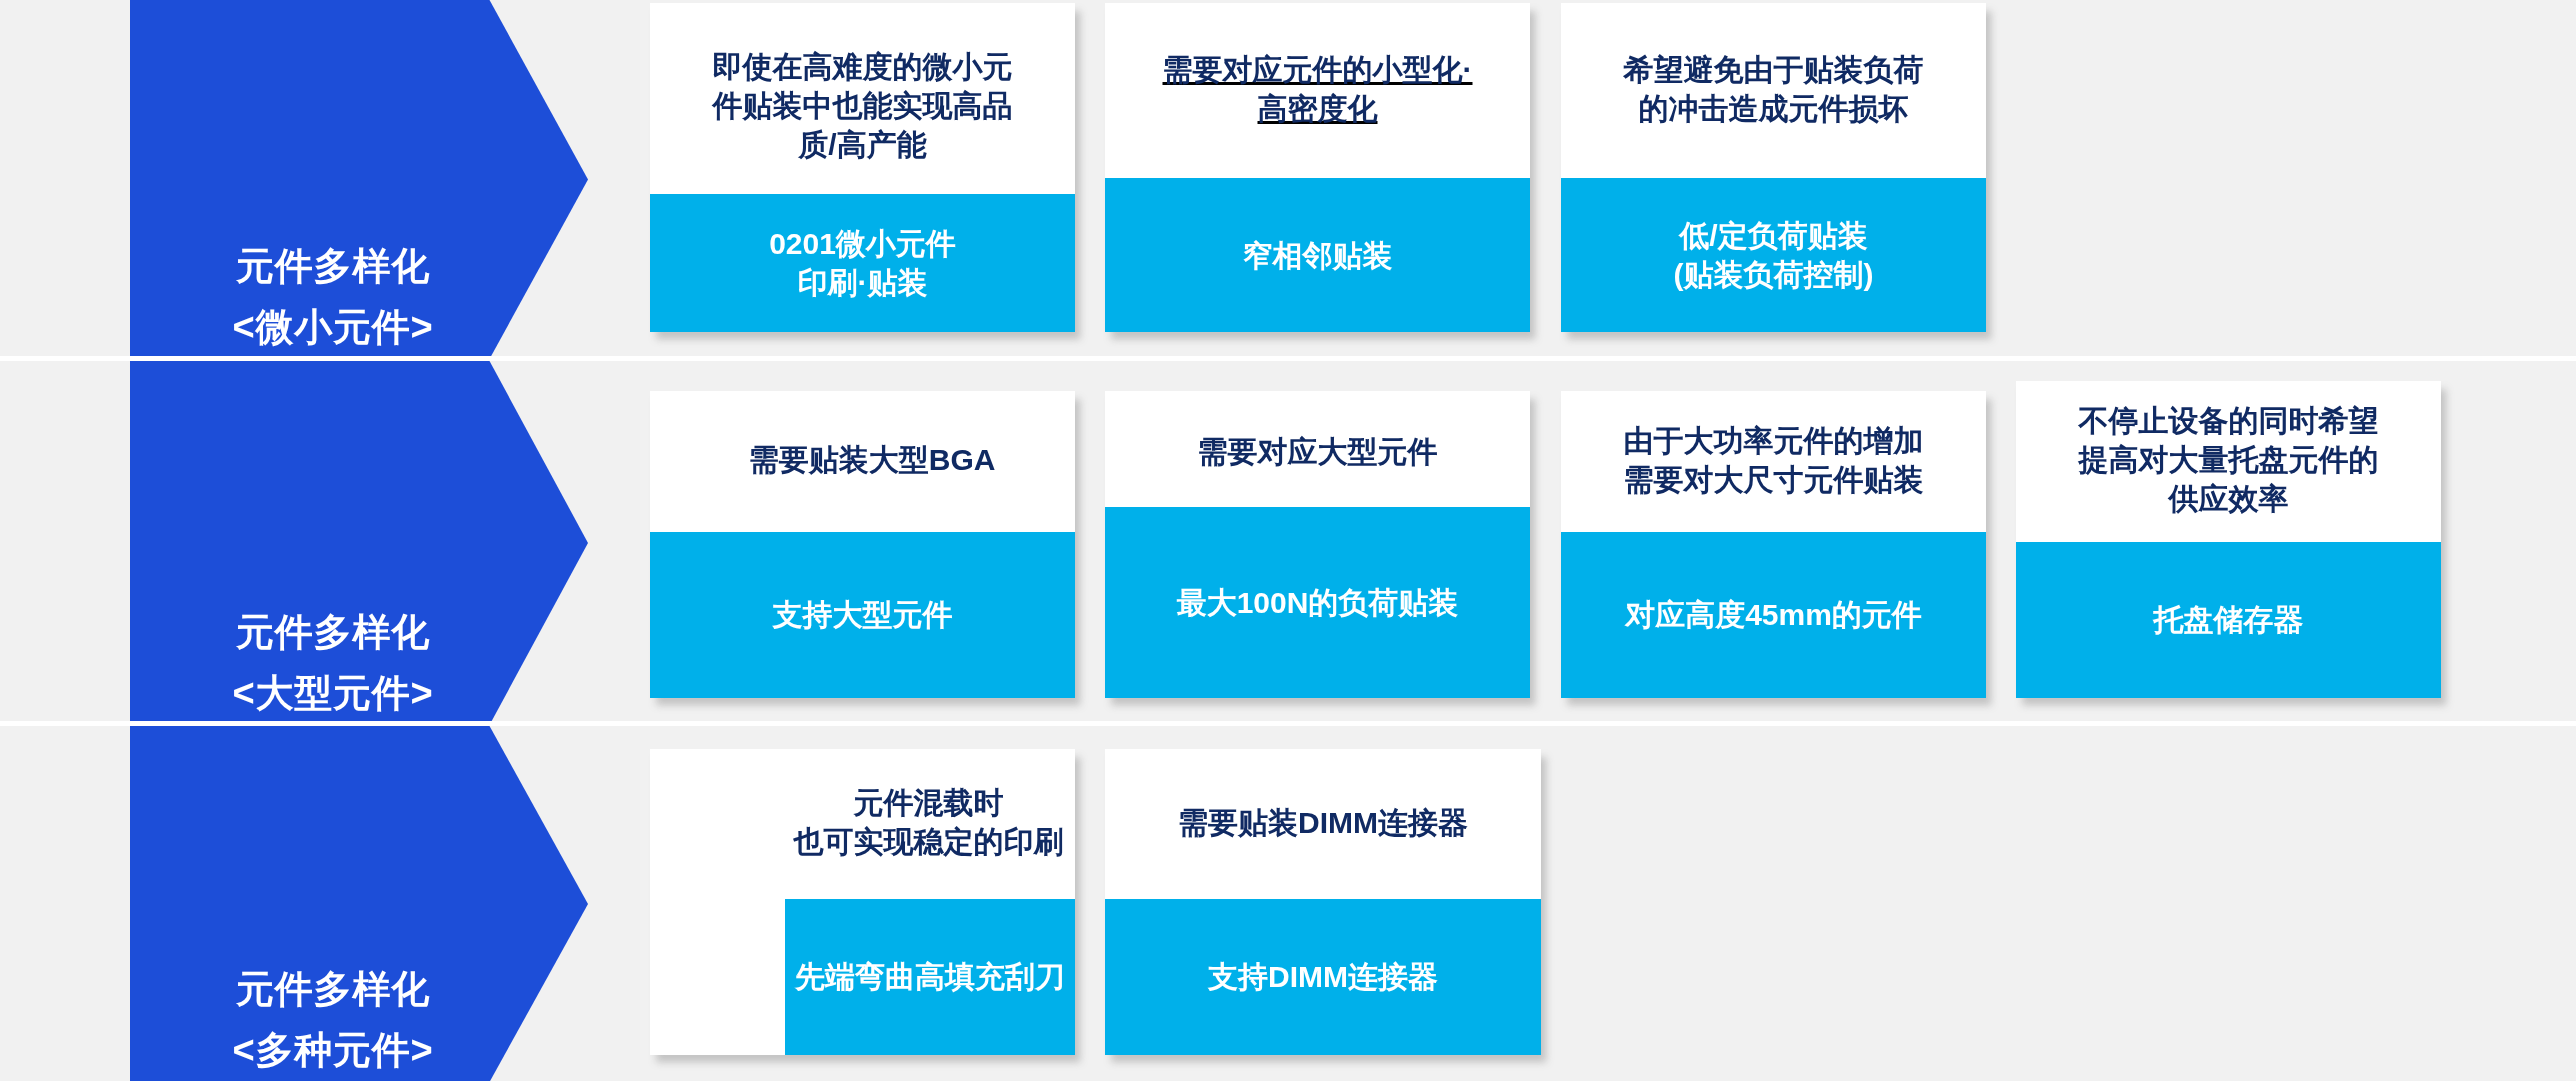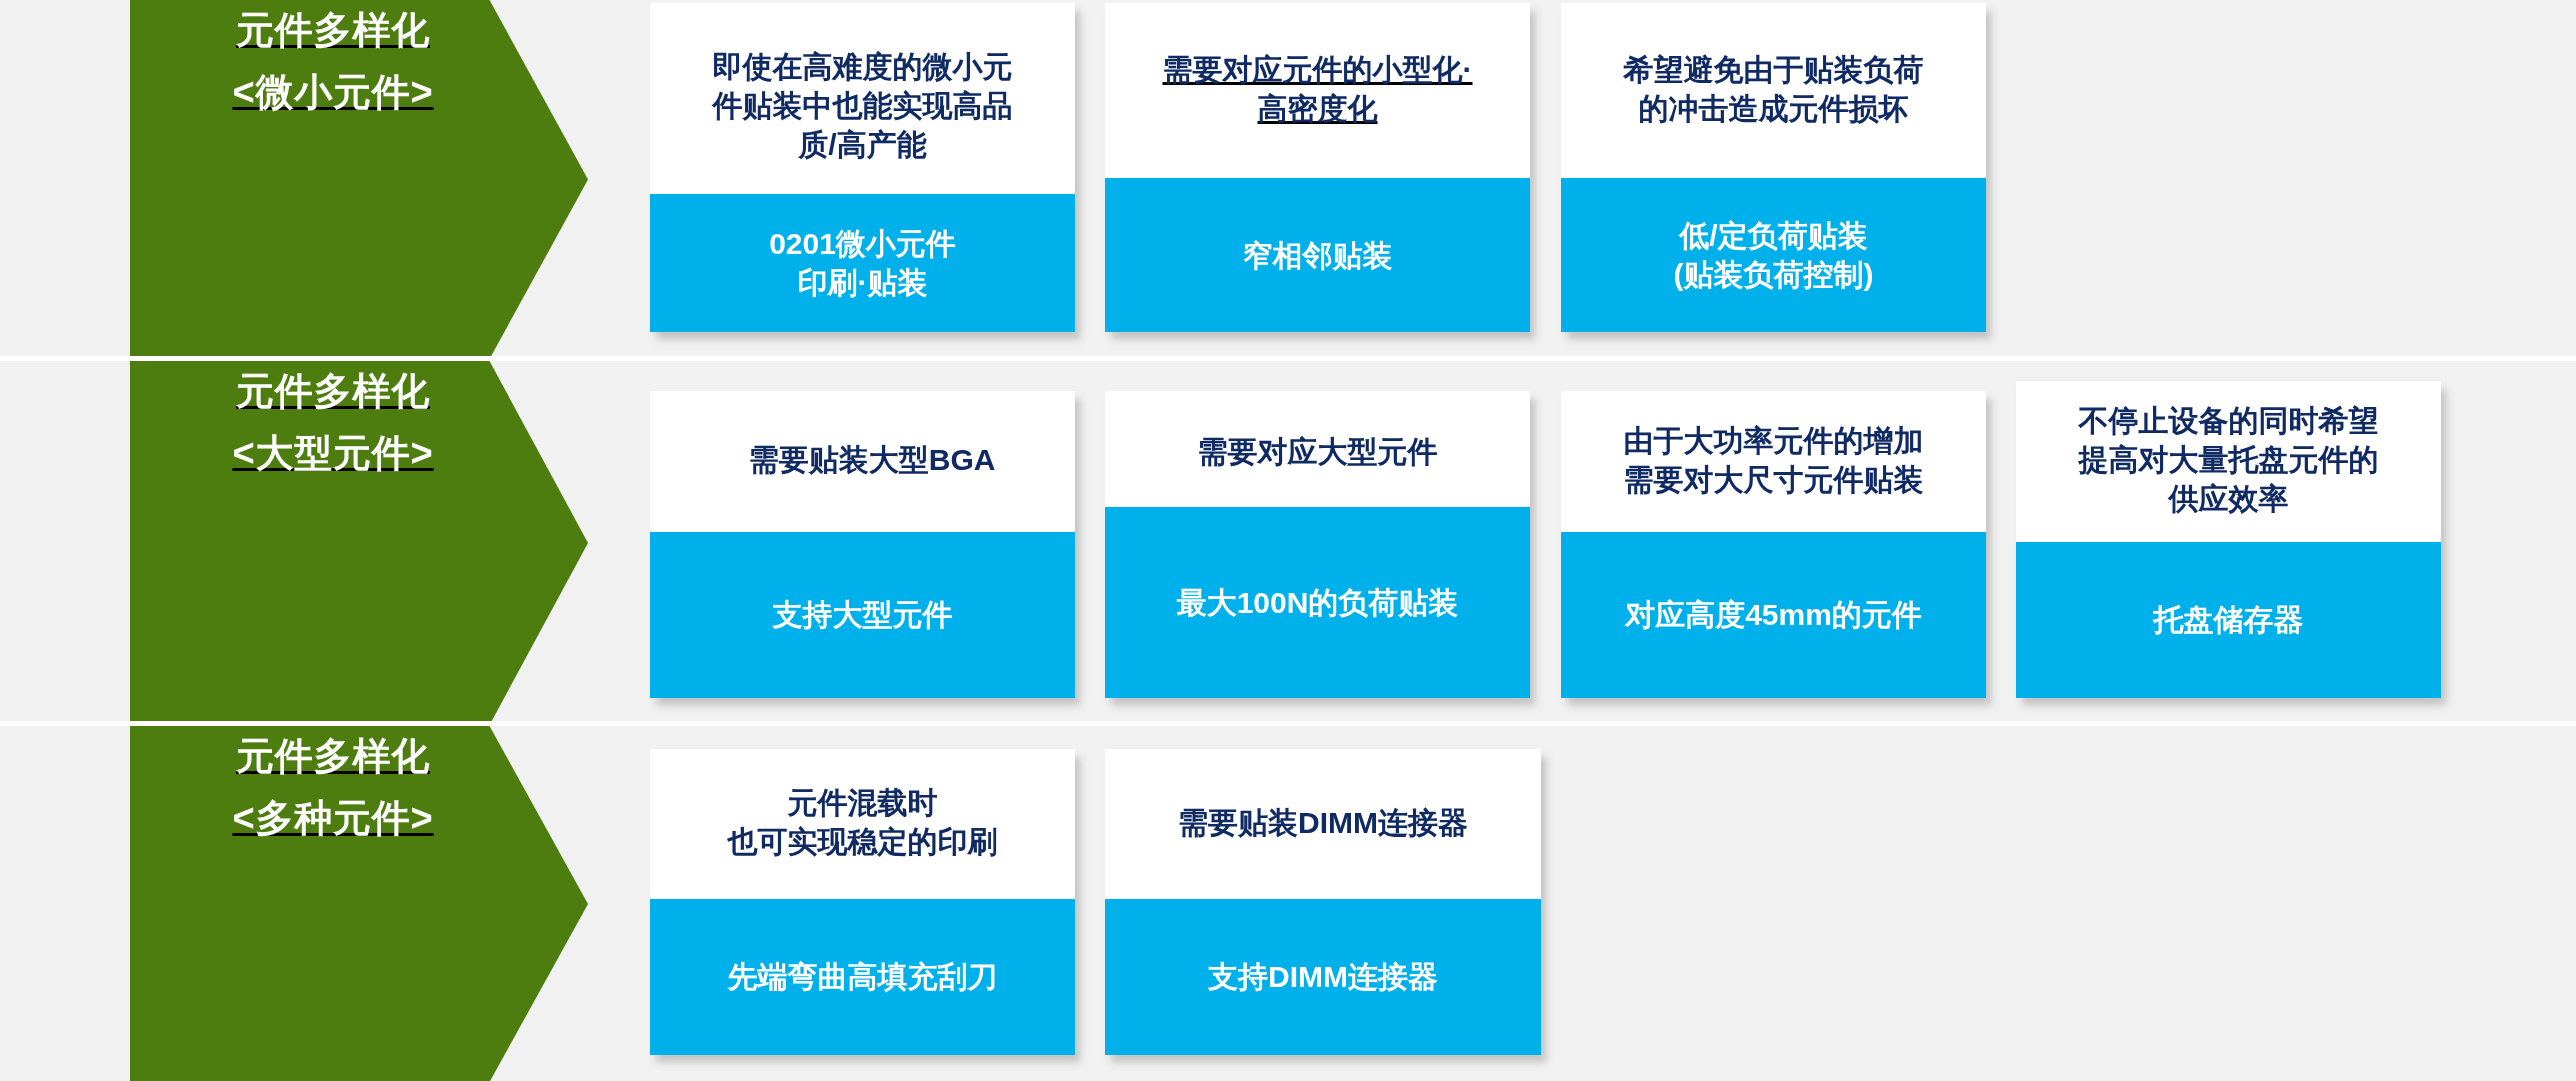--- a/index.html
+++ b/index.html
@@ -12,24 +12,23 @@
   }
   #board{position:absolute;left:0;top:0;width:2576px;height:1082px;}
 
   
   .row{position:absolute;left:0;width:2576px;}
   .row-sep{position:absolute;left:0;width:2576px;height:5px;background:#ffffff;}
 
   
   .arrow{
     position:absolute;
-    background:#4d7c0f;
-    display:flex;align-items:flex-start;justify-content:center;
+    background:#1d4ed8;
+    display:flex;align-items:flex-end;justify-content:center;
     clip-path:polygon(0% 0%, 78.5% 0%, 100% 50%, 78.5% 100%, 0% 100%);
-    text-decoration:underline;
   }
   .arrow-label{
     color:#ffffff;
     font-size:38px;
     font-weight:bold;
     line-height:1.62;
     text-align:center;
     letter-spacing:0.8px;
     white-space:pre-line;
     margin-right:52px;
@@ -167,21 +166,21 @@
   </div>
 
   <div class="row-sep" style="top:721px;"></div>
 
   <div class="row" style="top:726px;height:356px;">
     <div class="arrow" style="left:130px;top:0px;width:458px;height:356px;">
       <div class="arrow-label">元件多样化
 &lt;多种元件&gt;</div>
     </div>
 
-    <div class="card" style="left:650px;top:23px;width:425px;height:306px;">
+    <div class="card" style="left:650px;top:23px;width:425px;height:306px;align-items:flex-end;">
       <div class="card-top" style="height:150px;">
         <div class="card-top-text">元件混载时
 也可实现稳定的印刷</div>
       </div>
       <div class="card-bottom">
         <div class="card-bottom-text">先端弯曲高填充刮刀</div>
       </div>
     </div>
 
     <div class="card" style="left:1105px;top:23px;width:436px;height:306px;">

